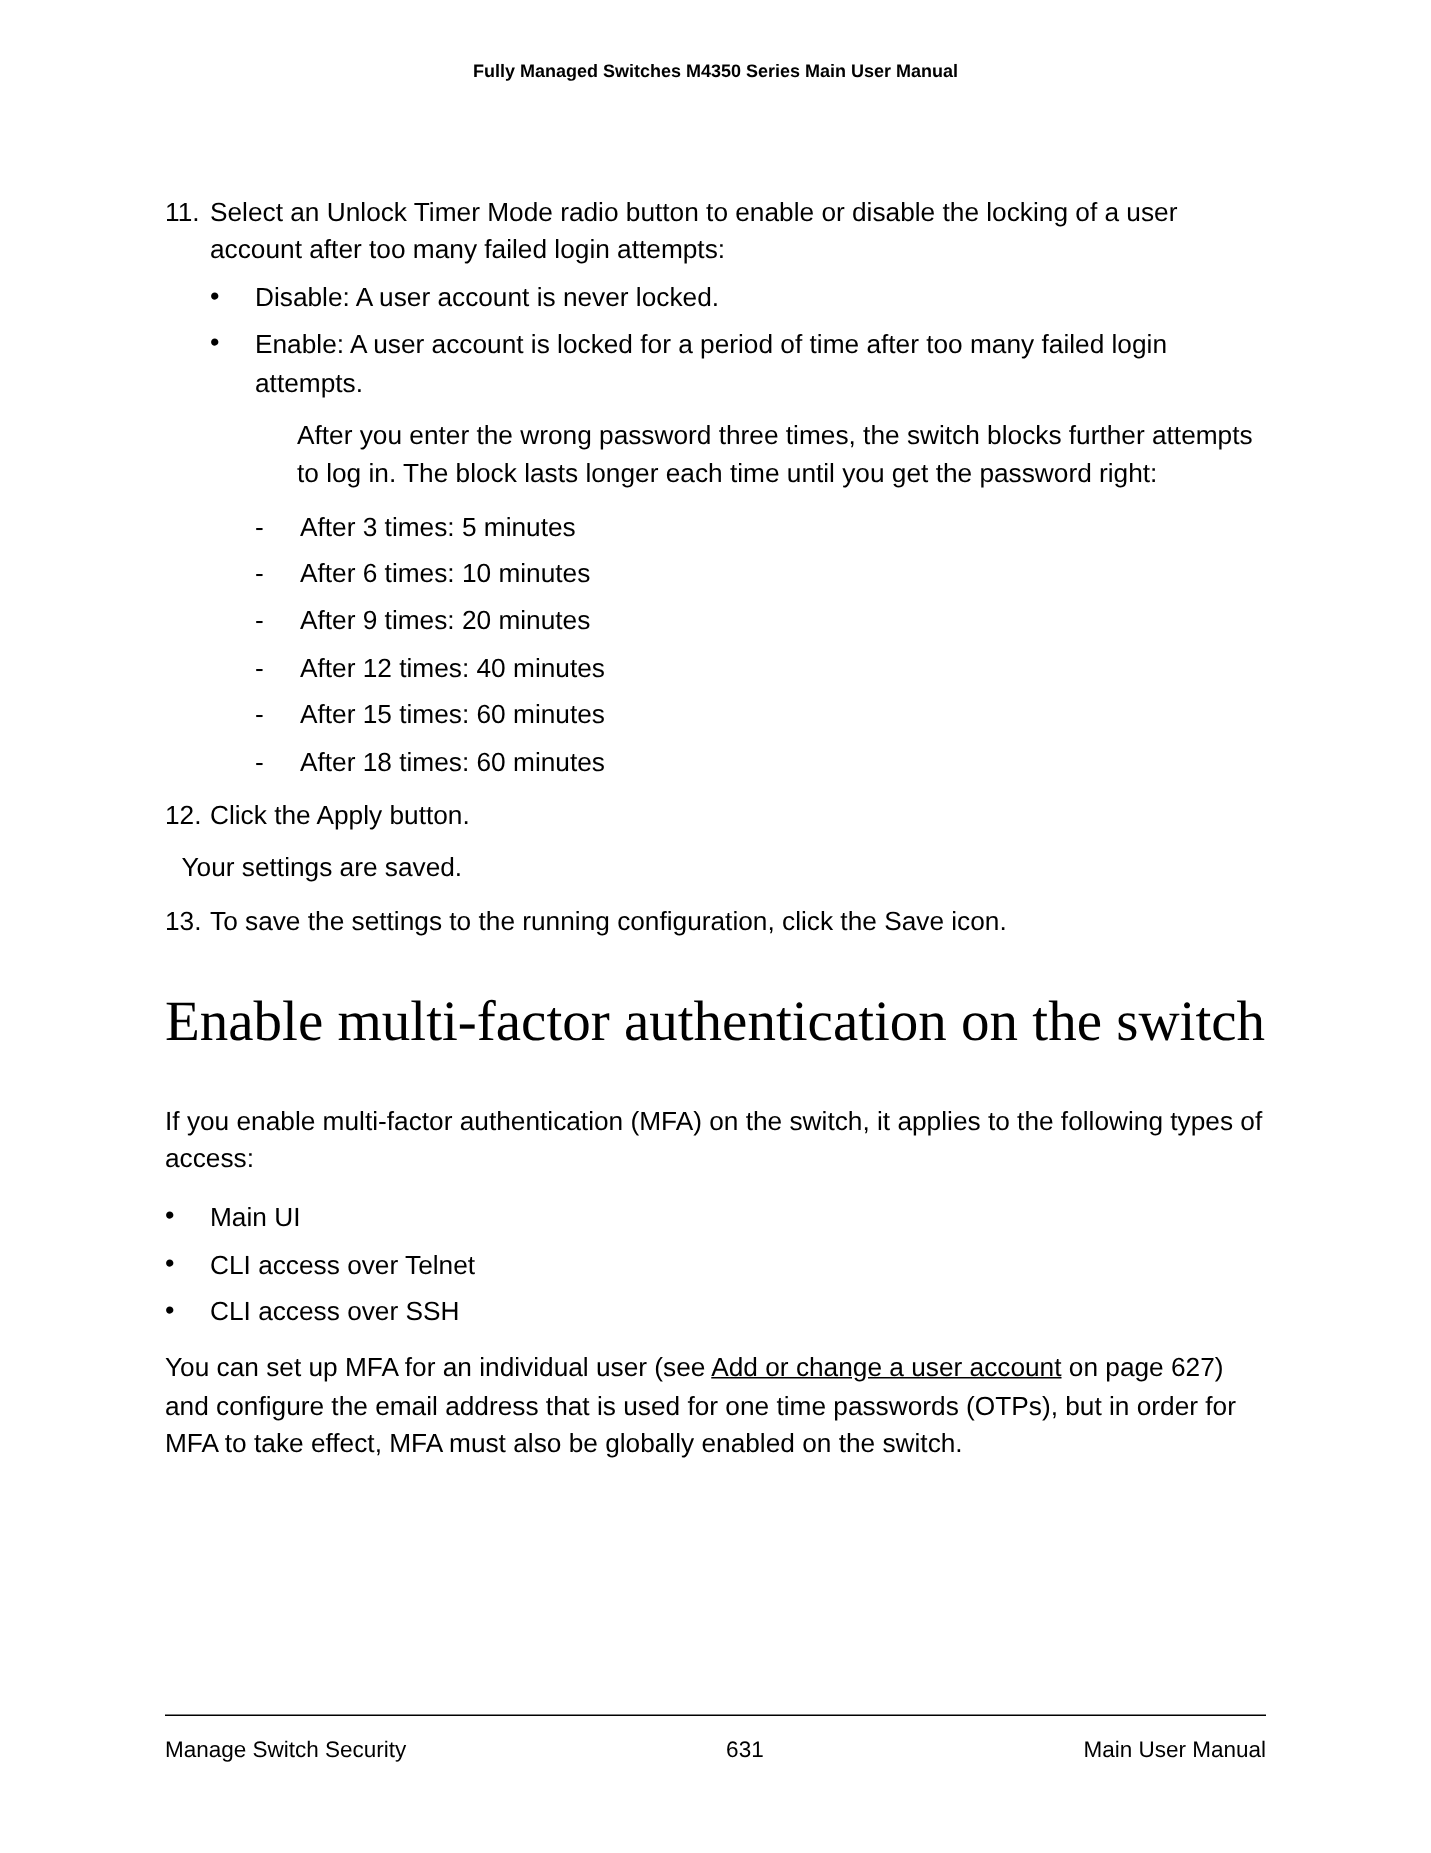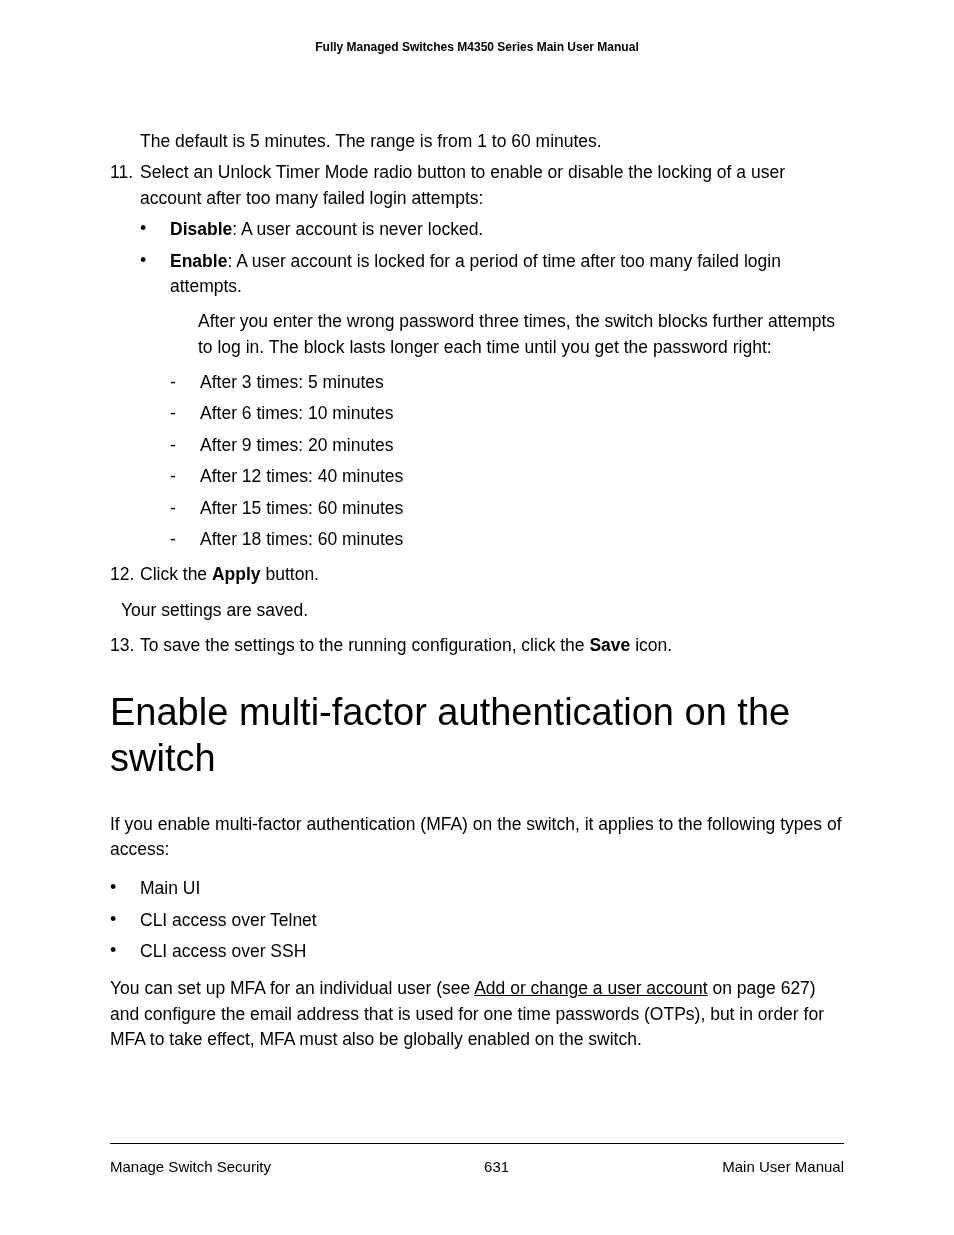--- a/index.html
+++ b/index.html
@@ -28,23 +28,23 @@
     .ol-item { display: flex; margin-bottom: 6px; }
     .ol-num { width: 30px; flex-shrink: 0; }
     .ol-content { flex: 1; }
     .bullet-item { display: flex; margin-left: 30px; margin-bottom: 6px; }
     .bullet-mark { width: 30px; flex-shrink: 0; font-size: 18px; line-height: 1.3; }
     .bullet-content { flex: 1; }
     .sub-para { margin-left: 88px; margin-top: 10px; margin-bottom: 10px; }
     .dash-item { display: flex; margin-left: 60px; margin-bottom: 6px; }
     .dash-mark { width: 30px; flex-shrink: 0; }
     .dash-content { flex: 1; }
-    .bold { font-weight: bold; text-align: right; }
+    .bold { font-weight: normal; text-align: right; }
     h2.section-heading {
-      font-family: Liberation Sans, sans-serif;
+      font-family: Liberation Serif, serif;
       font-weight: normal;
       font-size: 38px;
       line-height: 1.2;
       margin-top: 32px;
       margin-bottom: 30px;
     }
     .para { margin-bottom: 14px; }
     .plain-bullet { display: flex; margin-bottom: 6px; }
     .plain-bullet .bullet-mark { width: 30px; flex-shrink: 0; }
     .plain-bullet .bullet-content { flex: 1; }
@@ -63,21 +63,20 @@
       align-items: center;
     }
   </style>
 </head>
 <body>
 
 <div class="header-title">Fully Managed Switches M4350 Series Main User Manual</div>
 
 <div class="body-text">
 
-  <div class="indent-1">The default is 5 minutes. The range is from 1 to 60 minutes.</div>
 
   <div class="ol-item">
     <div class="ol-num">11.</div>
     <div class="ol-content">Select an Unlock Timer Mode radio button to enable or disable the locking of a user account after too many failed login attempts:</div>
   </div>
 
   <div class="bullet-item">
     <div class="bullet-mark">•</div>
     <div class="bullet-content">
       <span class="bold">Disable</span><span>: A user account is never locked.</span>

